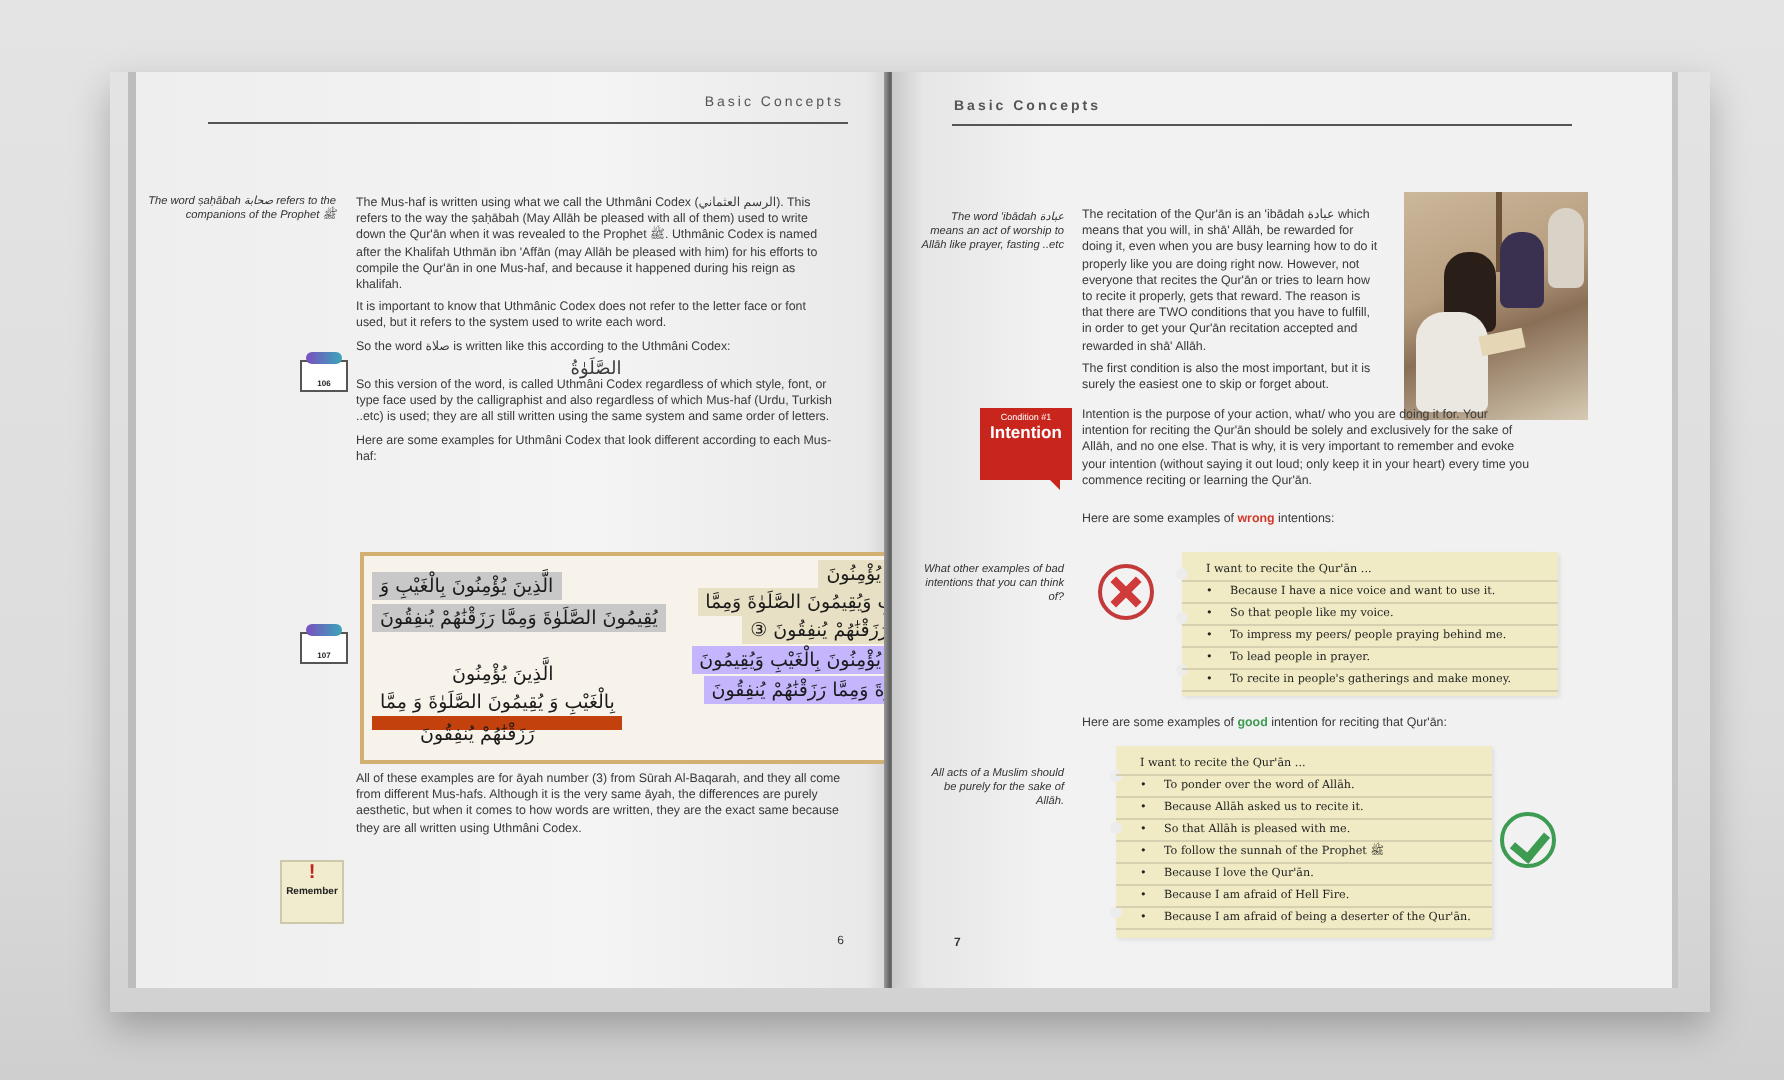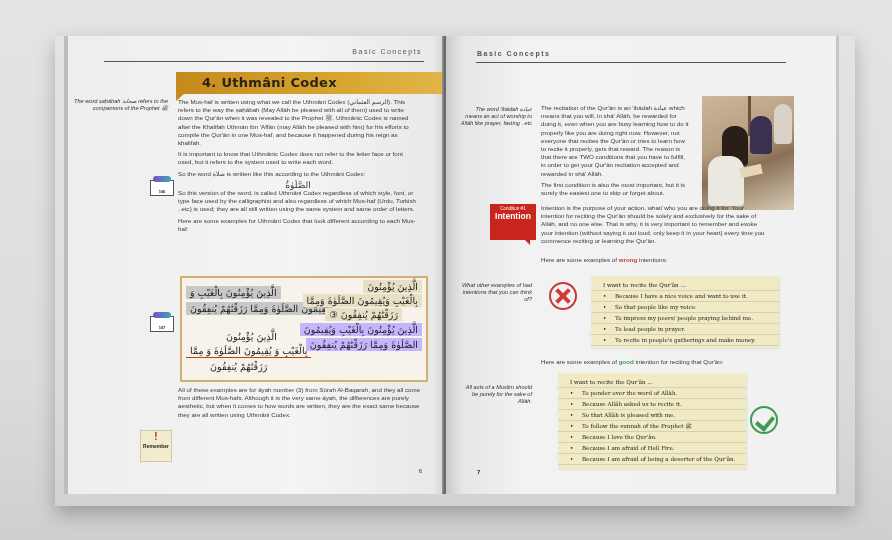--- a/index.html
+++ b/index.html
@@ -60,23 +60,20 @@
 </style>
 </head>
 <body>
 
 <div class="bg"></div>
 <div class="shadow"></div>
 
 <div class="page left">
   <div class="sect" style="right:26px;top:12px;">Basic Concepts</div>
   <div class="rule" style="left:36px;right:24px;top:25px;"></div>
-  <div class="banner" style="left:108px;right:0;top:36px;">
-    <span class="t">4. Uthmâni Codex</span>
-  </div>
 
   <div class="side" style="left:4px;top:62px;width:96px;">The word ṣaḥābah صحابة refers to the companions of the Prophet ﷺ</div>
 
   <div class="body" style="left:110px;top:62px;width:240px;">
     <p>The Mus-haf is written using what we call the Uthmâni Codex (الرسم العثماني). This refers to the way the ṣaḥābah (May Allāh be pleased with all of them) used to write down the Qur'ān when it was revealed to the Prophet ﷺ. Uthmânic Codex is named after the Khalifah Uthmān ibn 'Affān (may Allāh be pleased with him) for his efforts to compile the Qur'ān in one Mus-haf, and because it happened during his reign as khalifah.</p>
     <p>It is important to know that Uthmânic Codex does not refer to the letter face or font used, but it refers to the system used to write each word.</p>
     <p>So the word صلاة is written like this according to the Uthmâni Codex:</p>
     <p class="arabic" style="text-align:center;margin:0;">الصَّلَوٰةُ</p>
     <p>So this version of the word, is called Uthmâni Codex regardless of which style, font, or type face used by the calligraphist and also regardless of which Mus-haf (Urdu, Turkish ..etc) is used; they are all still written using the same system and same order of letters.</p>
     <p>Here are some examples for Uthmâni Codex that look different according to each Mus-haf:</p>
@@ -84,30 +81,30 @@
 
   <div class="icon-box" style="left:82px;top:144px;">
     <span class="wave"></span>
     <span class="num">106</span>
   </div>
   <div class="icon-box" style="left:82px;top:280px;">
     <span class="wave"></span>
     <span class="num">107</span>
   </div>
 
-  <div class="codex" style="left:112px;top:240px;width:244px;height:102px;">
+  <div class="codex" style="left:112px;top:240px;width:244px;height:102px;padding-left:46px;">
     <div class="line-ar gray" style="left:4px;top:8px;">الَّذِينَ يُؤْمِنُونَ بِالْغَيْبِ وَ</div>
     <div class="line-ar gray" style="left:4px;top:24px;">يُقِيمُونَ الصَّلَوٰةَ وَمِمَّا رَزَقْنَٰهُمْ يُنفِقُونَ</div>
     <div class="line-ar parch" style="right:4px;top:2px;">الَّذِينَ يُؤْمِنُونَ</div>
     <div class="line-ar parch" style="right:4px;top:16px;">بِالْغَيْبِ وَيُقِيمُونَ الصَّلَوٰةَ وَمِمَّا</div>
     <div class="line-ar parch" style="right:24px;top:30px;">رَزَقْنَٰهُمْ يُنفِقُونَ ③</div>
     <div class="line-ar green" style="right:4px;top:45px;">الَّذِينَ يُؤْمِنُونَ بِالْغَيْبِ وَيُقِيمُونَ</div>
     <div class="line-ar green" style="right:4px;top:60px;">الصَّلَوٰةَ وَمِمَّا رَزَقْنَٰهُمْ يُنفِقُونَ</div>
     <div class="line-ar" style="left:40px;top:52px;">الَّذِينَ يُؤْمِنُونَ</div>
-    <div class="line-ar" style="left:4px;top:66px;border-bottom:1px solid #c2410c;">بِالْغَيْبِ وَ يُقِيمُونَ الصَّلَوٰةَ وَ مِمَّا</div>
+    <div class="line-ar" style="left:4px;top:66px;border-bottom:7px solid #c2410c;">بِالْغَيْبِ وَ يُقِيمُونَ الصَّلَوٰةَ وَ مِمَّا</div>
     <div class="line-ar" style="left:24px;top:82px;">رَزَقْنَٰهُمْ يُنفِقُونَ</div>
   </div>
 
   <div class="body" style="left:110px;top:350px;width:245px;">All of these examples are for āyah number (3) from Sūrah Al-Baqarah, and they all come from different Mus-hafs. Although it is the very same āyah, the differences are purely aesthetic, but when it comes to how words are written, they are the exact same because they are all written using Uthmâni Codex.</div>
 
   <div class="remember" style="left:72px;top:394px;">
     <span class="ex">!</span>
     <span>Remember</span>
   </div>
 

